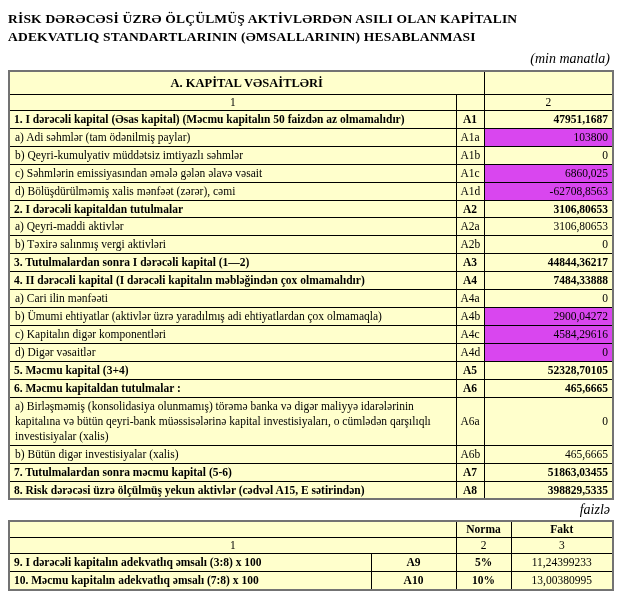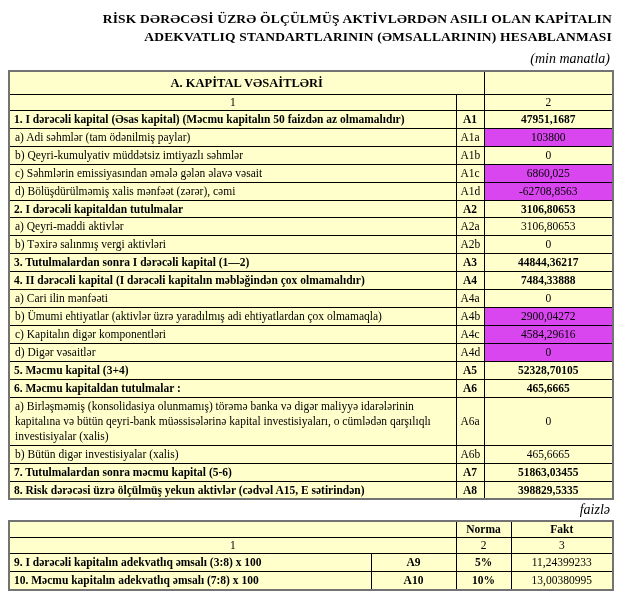--- a/index.html
+++ b/index.html
@@ -8,21 +8,21 @@
     width: 620px;
     height: 603px;
     background: #ffffff;
     color: #000;
     font-family: "Liberation Serif", serif;
     overflow: hidden;
   }
   .page { padding: 8px 8px 4px 8px; }
 
   .title {
-    text-align: right;
+    text-align: left;
     font-weight: bold;
     font-size: 13.5px;
     line-height: 1.32;
     letter-spacing: 0.2px;
     margin: 2px 0 0 0;
   }
   .unit-note {
     text-align: right;
     font-style: italic;
     font-size: 14px;
@@ -46,21 +46,21 @@
     overflow: hidden;
   }
   .section-header {
     text-align: center;
     font-weight: bold;
     font-size: 12.5px;
     padding: 3px 4px;
   }
   .colnum { text-align: center; padding: 0 4px; }
   td.code  { text-align: center; margin-top: 36px; }
-  td.value { text-align: center; }
+  td.value { text-align: right; }
   td.norma { text-align: center; }
   td.fakt  { text-align: center; }
   tr.bold td { font-weight: bold; }
   td.white { background: #d946ef; }
   td.indent { padding-left: 5px; }
   .ratio-table td.label, .ratio-table td.code, .ratio-table td.norma { font-weight: bold; }
 </style>
 </head>
 <body>
 

